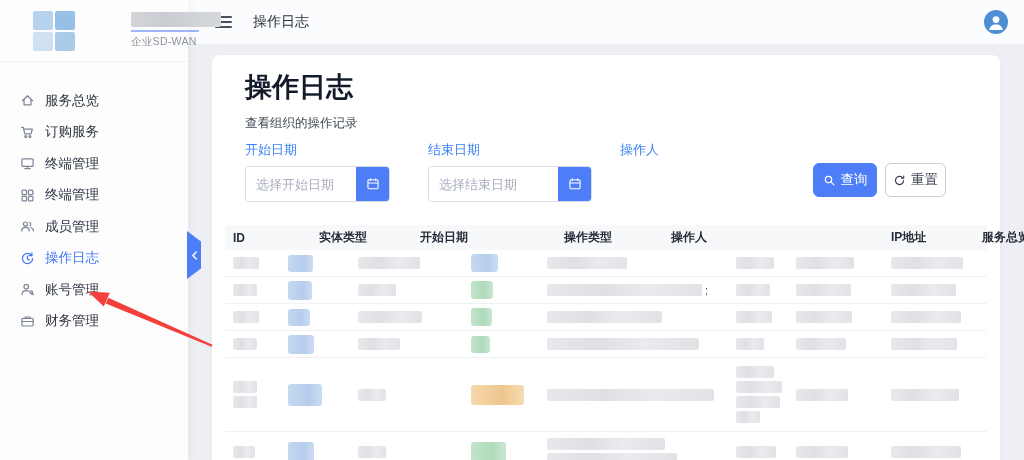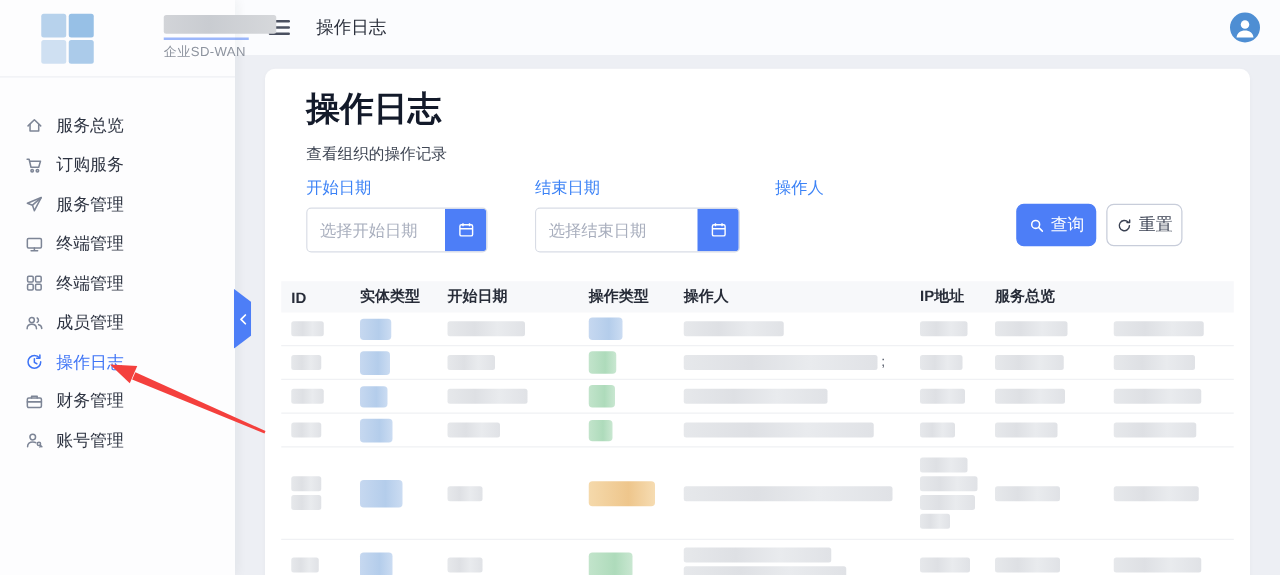--- a/index.html
+++ b/index.html
@@ -74,21 +74,21 @@
 
   .btn { position:absolute; top:108px; height:34px; border-radius:6px; font-size:13.5px;
     display:flex; align-items:center; justify-content:center; gap:5px; cursor:pointer; font-family:inherit; }
   .btn svg { width:13px; height:13px; }
   .btn-query { left:601px; width:64px; background:#4d7ef7; border:1px solid #4d7ef7; color:#fff; }
   .btn-reset { left:673px; width:61px; background:#fff; border:1px solid #c8cdda; color:#3a4152; }
 
   
   .log-table { position:absolute; left:13px; top:170px; width:762px; }
   .t-head, .tr { display:grid; grid-template-columns:55px 70px 113px 76px 189px 60px 95px 104px; }
-  .t-head { height:25px; background:#f7f8fa; align-items:center; }
+  .t-head { height:25px; background:#f7f8fa; align-items:center;gap:31px; }
   .th { font-size:12px; font-weight:700; color:#272c38; padding-left:8px; white-space:nowrap; }
   .tr { border-bottom:1px solid #f0f1f4; align-items:center; }
   .td { display:flex; align-items:center; padding-left:8px; }
   .bars { display:flex; flex-direction:column; gap:3px; }
   .bar { height:12px; border-radius:2px;
     background:linear-gradient(90deg,#e6e8eb 0%,#dee0e4 35%,#e9ebee 65%,#e0e2e6 100%); }
   .chip { display:inline-block; border-radius:3px; }
   .chip-blue   { background:linear-gradient(90deg,#c6d8f0,#b4cdeb 60%,#cbdcf2); }
   .chip-green  { background:linear-gradient(90deg,#c2e4cb,#aedbbb 60%,#c9e7d1); }
   .chip-orange { background:linear-gradient(90deg,#f5d9ab,#eec68c 60%,#f6dcb2); }
@@ -131,29 +131,20 @@
             <path d="M1.8 2.6h1.7l1.6 6.8h6.6l1.5-5.1H4.6" fill="none" stroke="currentColor" stroke-width="1.3" stroke-linecap="round" stroke-linejoin="round"></path>
             <circle cx="6.1" cy="12.3" r="1.05" fill="none" stroke="currentColor" stroke-width="1.3" stroke-linecap="round" stroke-linejoin="round"></circle>
             <circle cx="10.6" cy="12.3" r="1.05" fill="none" stroke="currentColor" stroke-width="1.3" stroke-linecap="round" stroke-linejoin="round"></circle>
           </svg>
         </span>
         <span class="s-label">订购服务</span>
       </div>
       <div class="side-item">
         <span class="s-icon">
           <svg viewBox="0 0 16 16">
-            <path d="M13.8 2.2 L2 7 l4.4 1.7 L8 13.4 Z" fill="none" stroke="currentColor" stroke-width="1.3" stroke-linecap="round" stroke-linejoin="round"></path>
-            <path d="M6.4 8.7 L13.8 2.2" fill="none" stroke="currentColor" stroke-width="1.3" stroke-linecap="round" stroke-linejoin="round"></path>
-          </svg>
-        </span>
-        <span class="s-label">服务管理</span>
-      </div>
-      <div class="side-item">
-        <span class="s-icon">
-          <svg viewBox="0 0 16 16">
             <rect x="2" y="3" width="12" height="8" rx="1" fill="none" stroke="currentColor" stroke-width="1.3" stroke-linecap="round" stroke-linejoin="round"></rect>
             <path d="M8 11v2.4 M5.2 13.5h5.6" fill="none" stroke="currentColor" stroke-width="1.3" stroke-linecap="round" stroke-linejoin="round"></path>
           </svg>
         </span>
         <span class="s-label">终端管理</span>
       </div>
       <div class="side-item">
         <span class="s-icon">
           <svg viewBox="0 0 16 16">
             <rect x="2.2" y="2.2" width="4.8" height="4.8" rx="1" fill="none" stroke="currentColor" stroke-width="1.3" stroke-linecap="round" stroke-linejoin="round"></rect>
@@ -181,37 +172,37 @@
             <path d="M13.4 8A5.4 5.4 0 1 1 8 2.6c1.8 0 3.4.8 4.4 2.1" fill="none" stroke="currentColor" stroke-width="1.3" stroke-linecap="round" stroke-linejoin="round"></path>
             <path d="M12.7 2.1v2.8H9.9" fill="none" stroke="currentColor" stroke-width="1.3" stroke-linecap="round" stroke-linejoin="round"></path>
             <path d="M8 5.4v3l2.1 1.2" fill="none" stroke="currentColor" stroke-width="1.3" stroke-linecap="round" stroke-linejoin="round"></path>
           </svg>
         </span>
         <span class="s-label">操作日志</span>
       </div>
       <div class="side-item">
         <span class="s-icon">
           <svg viewBox="0 0 16 16">
-            <rect x="2" y="4.6" width="12" height="8.2" rx="1.2" fill="none" stroke="currentColor" stroke-width="1.3" stroke-linecap="round" stroke-linejoin="round"></rect>
-            <path d="M5.6 4.6V3.2h4.8v1.4" fill="none" stroke="currentColor" stroke-width="1.3" stroke-linecap="round" stroke-linejoin="round"></path>
-            <path d="M2 8h12" fill="none" stroke="currentColor" stroke-width="1.3" stroke-linecap="round" stroke-linejoin="round"></path>
-          </svg>
-        </span>
-        <span class="s-label">财务管理</span>
-      </div>
-      <div class="side-item">
-        <span class="s-icon">
-          <svg viewBox="0 0 16 16">
             <circle cx="6.6" cy="5" r="2.4" fill="none" stroke="currentColor" stroke-width="1.3" stroke-linecap="round" stroke-linejoin="round"></circle>
             <path d="M2.2 13.2c0-2.6 2-4.1 4.4-4.1 1 0 1.9.2 2.6.7" fill="none" stroke="currentColor" stroke-width="1.3" stroke-linecap="round" stroke-linejoin="round"></path>
             <circle cx="11.9" cy="10.8" r="1.4" fill="none" stroke="currentColor" stroke-width="1.3" stroke-linecap="round" stroke-linejoin="round"></circle>
             <path d="M12.9 11.8 L14.4 13.3 M13.6 12.5l-.9.9" fill="none" stroke="currentColor" stroke-width="1.3" stroke-linecap="round" stroke-linejoin="round"></path>
           </svg>
         </span>
         <span class="s-label">账号管理</span>
+      </div>
+      <div class="side-item">
+        <span class="s-icon">
+          <svg viewBox="0 0 16 16">
+            <rect x="2" y="4.6" width="12" height="8.2" rx="1.2" fill="none" stroke="currentColor" stroke-width="1.3" stroke-linecap="round" stroke-linejoin="round"></rect>
+            <path d="M5.6 4.6V3.2h4.8v1.4" fill="none" stroke="currentColor" stroke-width="1.3" stroke-linecap="round" stroke-linejoin="round"></path>
+            <path d="M2 8h12" fill="none" stroke="currentColor" stroke-width="1.3" stroke-linecap="round" stroke-linejoin="round"></path>
+          </svg>
+        </span>
+        <span class="s-label">财务管理</span>
       </div>
     </div>
   <div class="collapse-tab">
     <svg viewBox="0 0 7 9">
       <path d="M5.3 1 L1.8 4.5 L5.3 8" fill="none" stroke="#fff" stroke-width="1.4" stroke-linecap="round" stroke-linejoin="round"></path>
     </svg>
   </div>
 </div>
 
 <div class="topbar">

